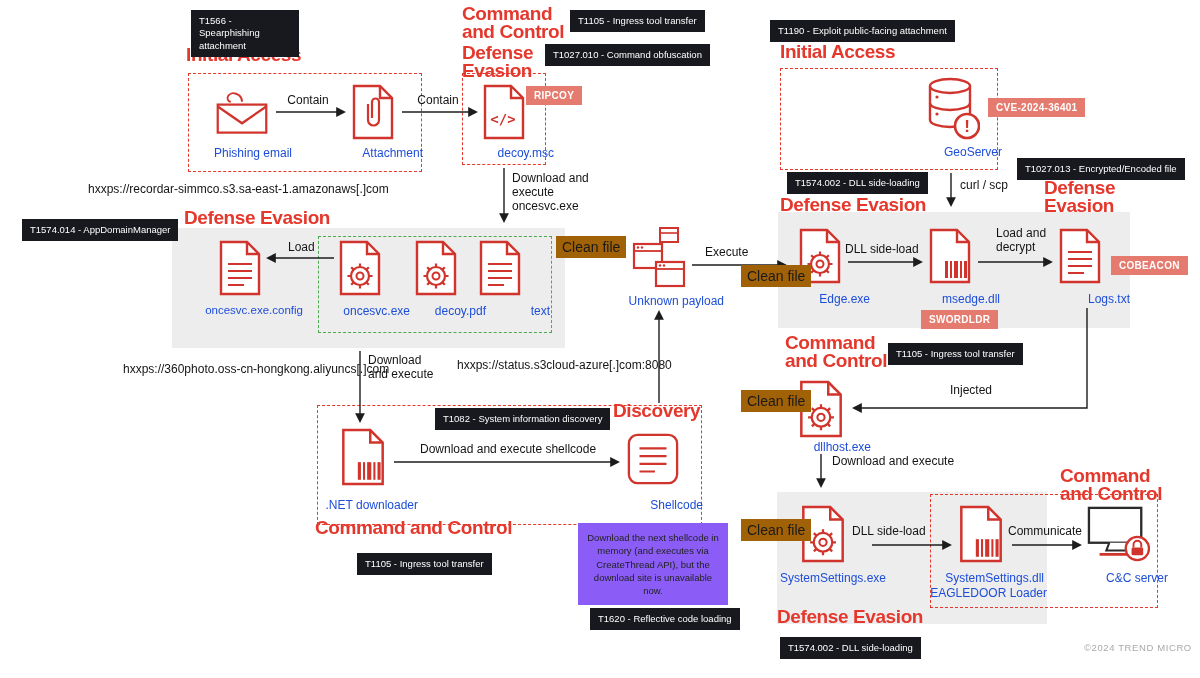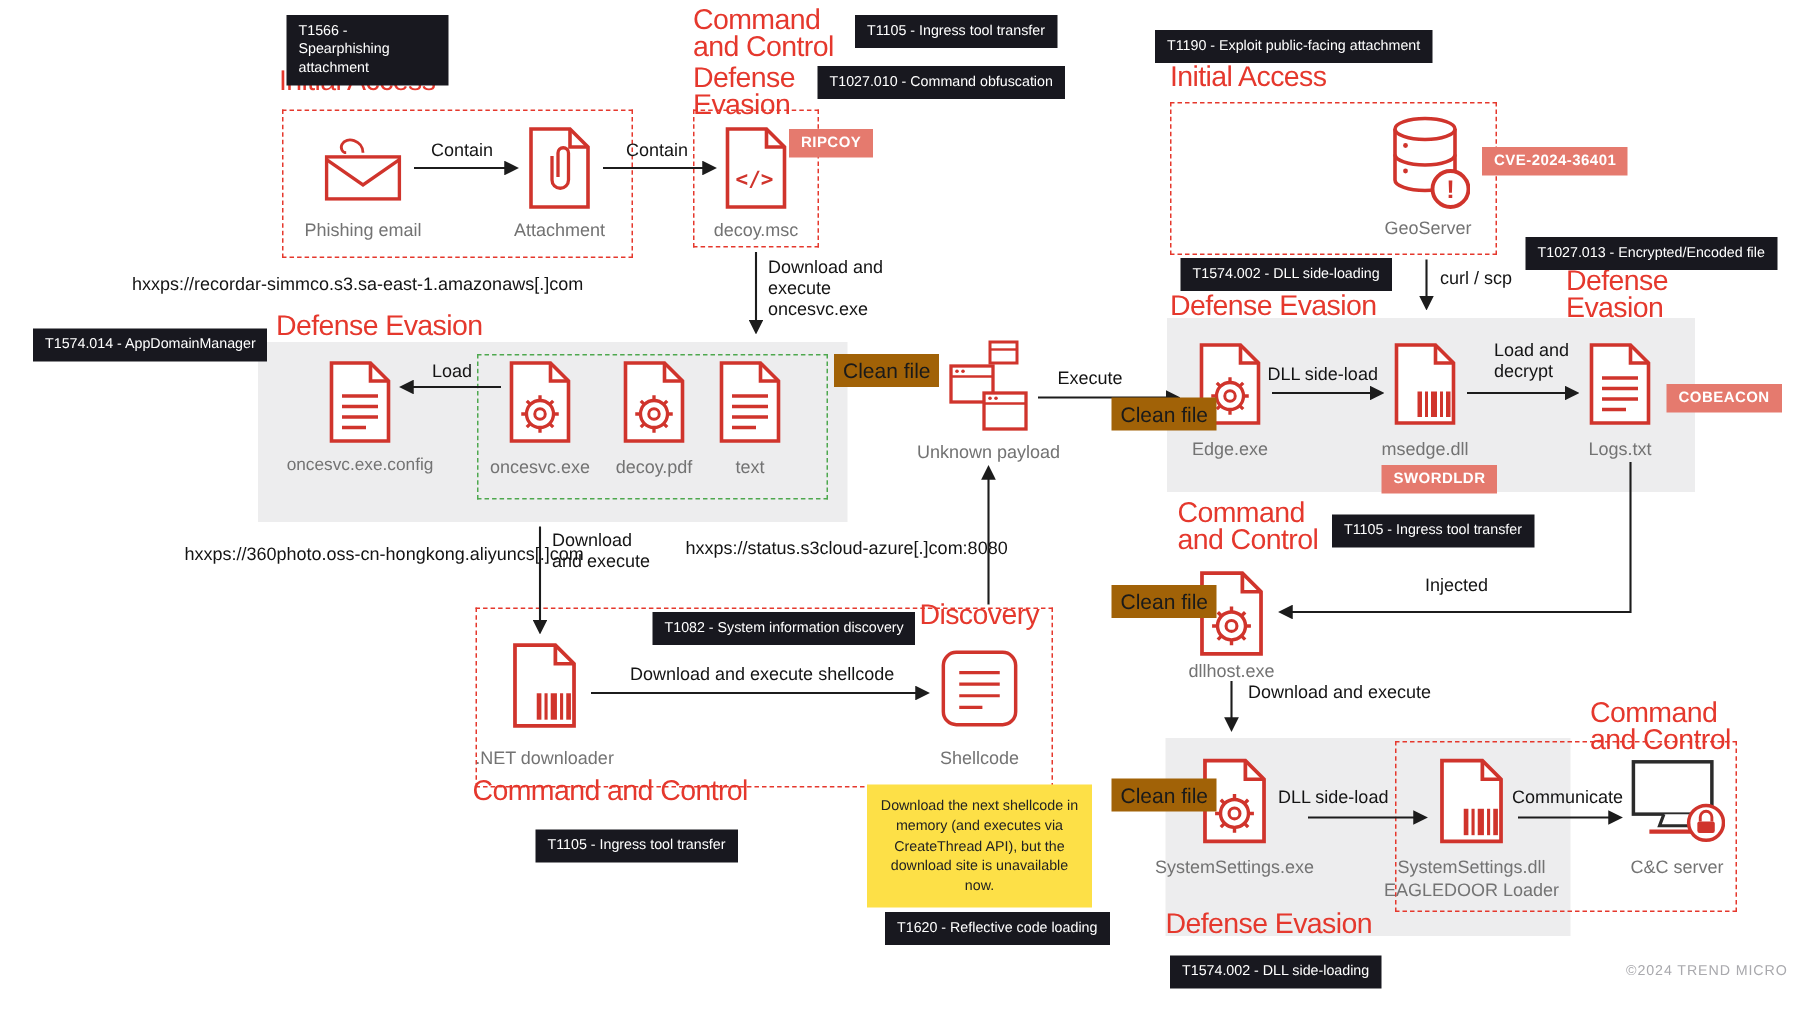--- a/index.html
+++ b/index.html
@@ -1,33 +1,33 @@
 <!DOCTYPE html>
 <html><head>
 <meta charset="utf-8">
 <style>
   *{margin:0;padding:0;box-sizing:border-box}
   html,body{background:#fff}
   body{font-family:"Liberation Sans",sans-serif}
   .canvas{position:relative;width:1200px;height:678px;background:#fff;overflow:hidden}
-  .h{position:absolute;color:#e5382d;font-weight:normal;font-size:19px;line-height:0.95;letter-spacing:-0.4px;white-space:nowrap;z-index:4}
+  .h{position:absolute;color:#e5382d;font-weight:bold;font-size:19px;line-height:0.95;letter-spacing:-0.4px;white-space:nowrap;z-index:4}
   .h.wrap{white-space:normal}
   .badge-dark{position:absolute;background:#18181f;color:#fff;font-size:9.5px;line-height:1.3;padding:5px 8px;white-space:nowrap;z-index:6}
   .badge-dark.wrap{white-space:normal}
   .badge-salmon{position:absolute;background:#e57a6e;color:#fff;font-size:10px;font-weight:bold;letter-spacing:.3px;padding:4px 8px;white-space:nowrap;z-index:6}
   .badge-green{position:absolute;background:#a16207;color:#1a1a1a;font-size:14px;padding:3px 6px;white-space:nowrap;z-index:6}
   .graybox{position:absolute;background:#ededee;z-index:1}
   .dash-red{position:absolute;border:1.6px dashed #e5382d;z-index:2}
   .dash-green{position:absolute;border:1.6px dashed #4ea84e;z-index:2}
-  .lbl{position:absolute;font-size:12px;color:#737373;text-align:center;line-height:1.2;z-index:5}
+  .lbl{position:absolute;font-size:12px;color:#1d4ed8;text-align:right;line-height:1.2;z-index:5}
   .elbl{position:absolute;font-size:12px;color:#141414;line-height:1.15;z-index:5}
   .elbl.ctr{text-align:center}
   .url{position:absolute;font-size:12px;color:#141414;white-space:nowrap;z-index:5}
   .icon{position:absolute;z-index:5}
-  .note{position:absolute;background:#fde047;color:#222;font-size:9.5px;line-height:1.4;text-align:center;padding:8px 7px;z-index:6}
+  .note{position:absolute;background:#8b5cf6;color:#222;font-size:9.5px;line-height:1.4;text-align:center;padding:8px 7px;z-index:6}
   .arrows{position:absolute;left:0;top:0;z-index:3}
   .copy{position:absolute;font-size:9.5px;color:#a9a9ad;letter-spacing:.6px;z-index:5}
 </style>
 </head>
 <body>
 
 <div class="canvas">
 
   <svg width="0" height="0" style="position:absolute" aria-hidden="true">
     <defs>

